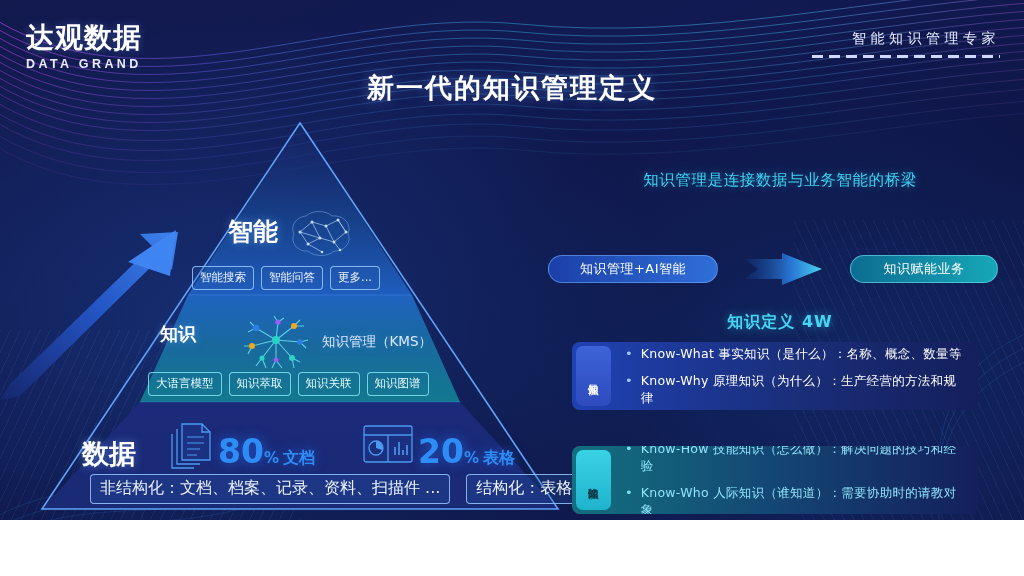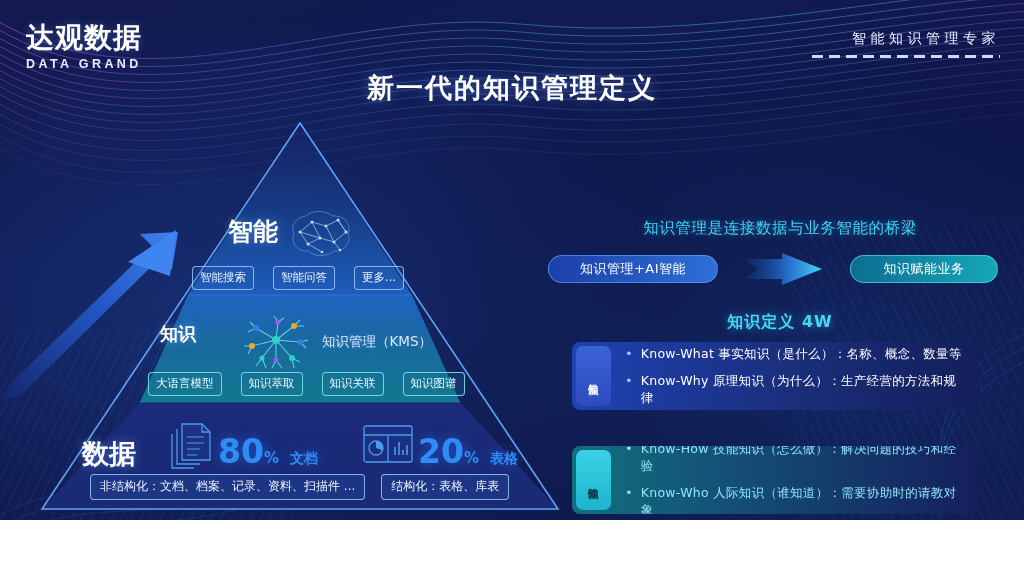--- a/index.html
+++ b/index.html
@@ -59,50 +59,50 @@
     text-shadow:0 0 14px rgba(110,160,255,.45);
   }
 
   
   .pyramid { position:absolute; left:0; top:0; width:600px; height:576px; }
   .tier-label {
     position:absolute; color:#ffffff; font-weight:bold;
     font-family:"DejaVu Sans","Liberation Sans",sans-serif;
     text-shadow:0 0 10px rgba(120,180,255,.5);
   }
-  .chips { position:absolute; display:flex; gap:19px; align-items:center; }
+  .chips { position:absolute; display:flex; gap:7px; align-items:center; }
   .chip {
     border:1px solid rgba(150,200,255,.85);
     border-radius:4px;
     color:#eaf3ff;
     font-size:11.5px;
     padding:3px 7px 4px;
     white-space:nowrap;
     font-family:"DejaVu Sans","Liberation Sans",sans-serif;
     background:rgba(40,90,180,.25);
   }
   .chip.teal { border-color:rgba(120,225,235,.9); color:#e6feff; background:rgba(25,120,150,.25); }
-  .chip.wide { font-size:12px; padding:3px 9px 4px; }
+  .chip.wide { font-size:16px; padding:3px 9px 4px; }
 
   .kms-label{
     position:absolute; color:#dce8ff; font-size:13.5px;
     font-family:"DejaVu Sans","Liberation Sans",sans-serif;
     text-shadow:0 0 8px rgba(100,160,255,.4);
   }
   .pct {
     position:absolute; color:#2e8df5; font-weight:bold;
     font-family:"DejaVu Sans","Liberation Sans",sans-serif;
     text-shadow:0 0 12px rgba(40,120,255,.55);
   }
   .pct .num { font-size:33px; }
   .pct .sym { font-size:15px; }
-  .pct .unit { font-size:14px; margin-left:11px; }
+  .pct .unit { font-size:16px; margin-left:4px; }
 
   
-  .lede { position:absolute; left:560px; top:166px; width:440px; text-align:center;margin-top:48px; }
+  .lede { position:absolute; left:560px; top:166px; width:440px; text-align:center; }
   .lede div {
     color:#3fd2f0; font-size:15.5px; line-height:28px; letter-spacing:.6px;
     font-family:"DejaVu Sans","Liberation Sans",sans-serif;
     text-shadow:0 0 9px rgba(40,190,235,.45);
   }
   .pill-row { position:absolute; left:548px; top:252px; width:450px; display:flex; align-items:center; }
   .pill {
     height:28px; border-radius:14px; display:flex; align-items:center; justify-content:center;
     font-size:13px; color:#ffffff; letter-spacing:.5px;
     font-family:"DejaVu Sans","Liberation Sans",sans-serif;

